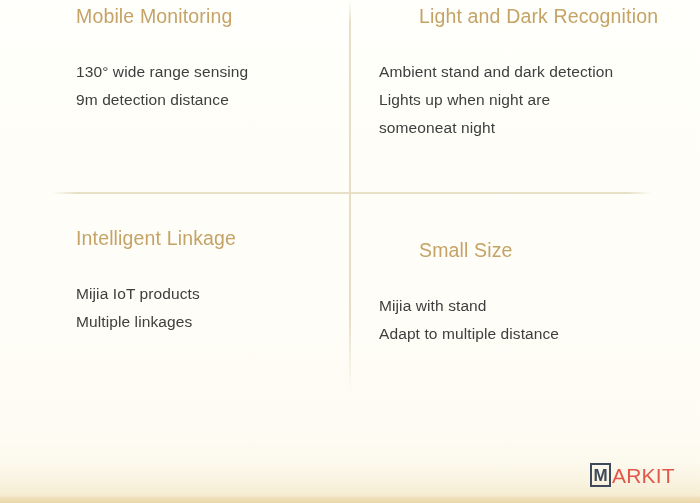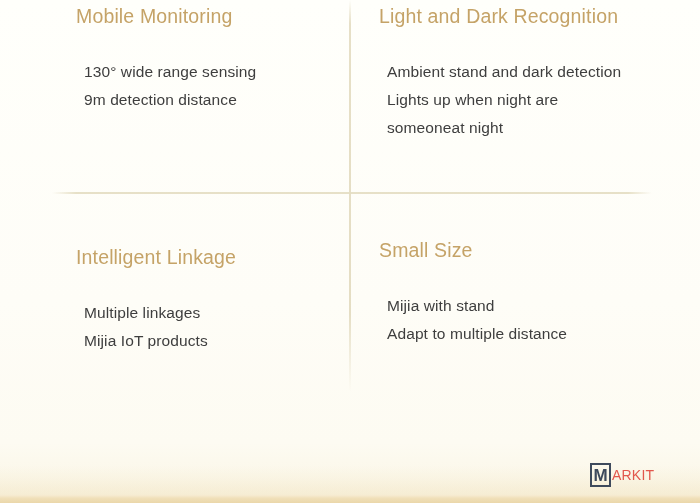--- a/index.html
+++ b/index.html
@@ -53,37 +53,37 @@
     position: absolute;
     inset: 0;
     border-radius: 6px;
   }
   .cell {
     position: absolute;
     box-sizing: border-box;
   }
   .cell.tl { left: 0;     top: 0;     width: 349px; height: 192px; padding: 4px 20px 0 76px; }
   .cell.tr { left: 351px; top: 0;     width: 349px; height: 192px; padding: 4px 14px 0 28px; }
-  .cell.bl { left: 0;     top: 194px; width: 349px; height: 198px; padding: 51px 20px 0 76px; }
+  .cell.bl { left: 0;     top: 194px; width: 349px; height: 198px; padding: 32px 20px 0 76px; }
   .cell.br { left: 351px; top: 194px; width: 349px; height: 198px; padding: 44px 6px 0 28px; }
 
   .feature-title {
     color: #c5a367;
     font-size: 19.5px;
     font-weight: normal;
     letter-spacing: 0.15px;
     line-height: 1.25;
     margin: 0 0 30px 0;
     white-space: nowrap;
   }
   .cell.tr .feature-title,
-  .cell.br .feature-title { margin-bottom: 30px; }
+  .cell.br .feature-title { margin-bottom: 30px; margin-left: 40px; }
 
   .feature-lines {
-    margin: 8px;
+    margin: 0;
     padding: 0;
     list-style: none;
   }
   .feature-lines li {
     color: #3e3e3e;
     font-size: 15.5px;
     line-height: 28px;
     letter-spacing: 0.1px;
     white-space: nowrap;
   }
@@ -107,21 +107,21 @@
     border: 2px solid #3e4a5c;
     color: #3e4a5c;
     font-size: 17px;
     font-weight: bold;
     font-family: "Liberation Sans", sans-serif;
     line-height: 1;
     background: transparent;
   }
   .wm-rest {
     color: #e2574c;
-    font-size: 14px;
+    font-size: 21px;
     font-weight: normal;
     letter-spacing: 0.2px;
     line-height: 1;
     margin-left: 1px;
     display: flex;
     align-items: baseline;
   }
   .wm-underline {
     text-decoration-thickness: 1.5px;
     text-underline-offset: 2px;
@@ -172,22 +172,22 @@
       <ul class="feature-lines">
         <li>Ambient stand and dark detection</li>
         <li>Lights up when night are</li>
         <li>someoneat night</li>
       </ul>
     </div>
 
     <div class="cell bl">
       <h2 class="feature-title">Intelligent Linkage</h2>
       <ul class="feature-lines">
+        <li>Mijia IoT products</li>
         <li>Multiple linkages</li>
-        <li>Mijia IoT products</li>
       </ul>
     </div>
 
     <div class="cell br">
       <h2 class="feature-title">Small Size</h2>
       <ul class="feature-lines">
         <li>Mijia with stand</li>
         <li>Adapt to multiple distance</li>
       </ul>
     </div>

